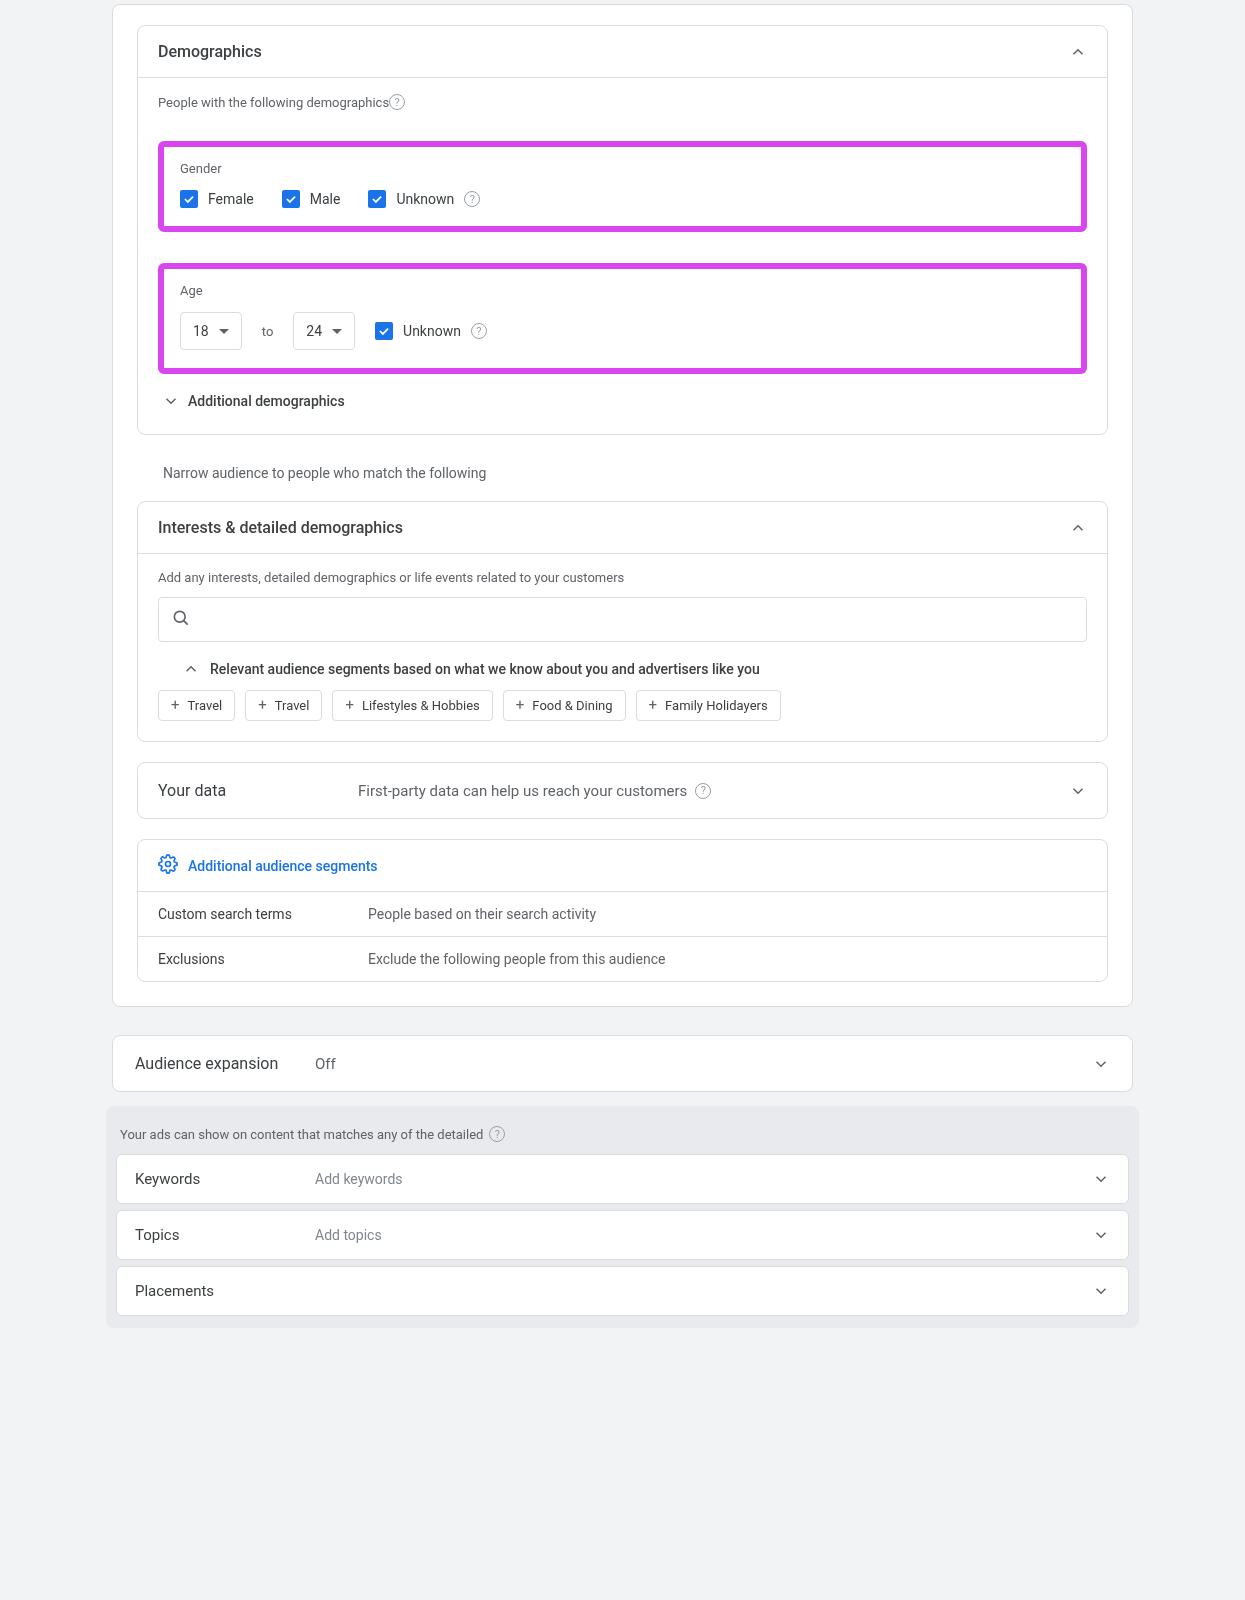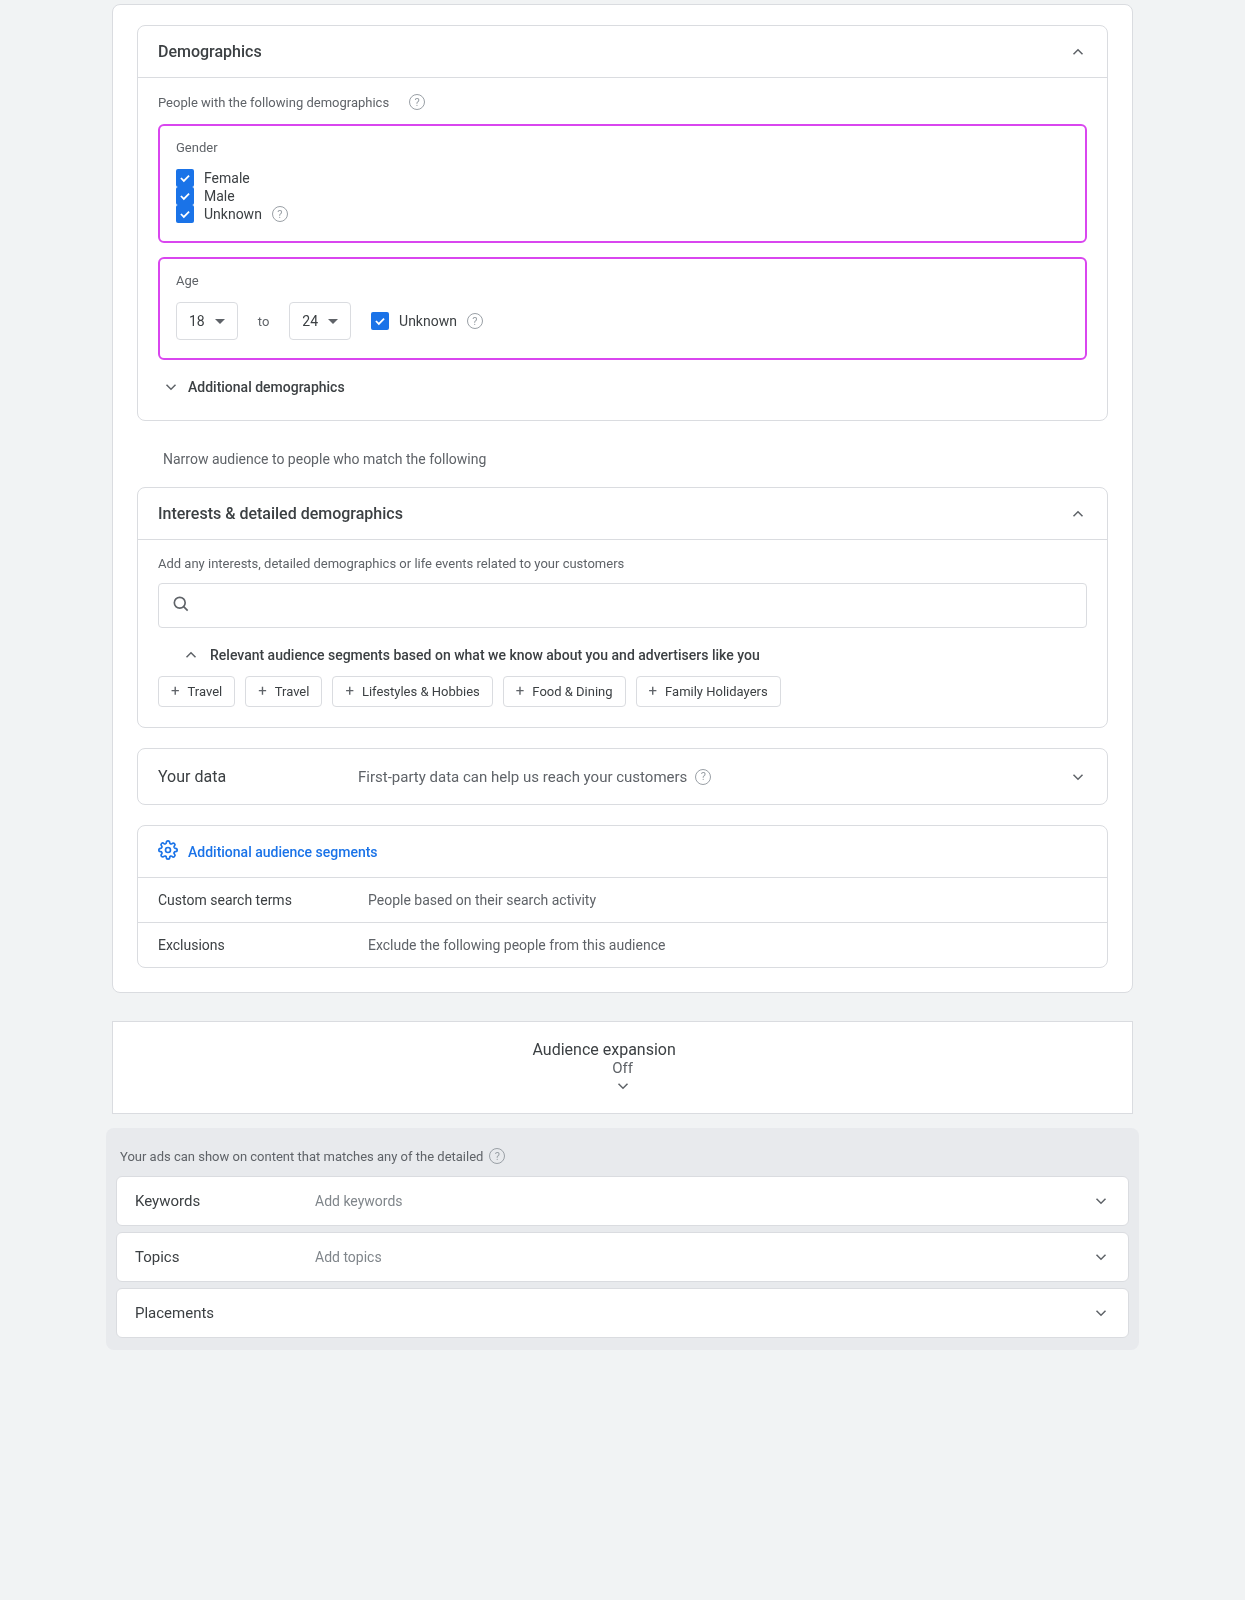--- a/index.html
+++ b/index.html
@@ -2,24 +2,24 @@
 <html><head>
 <meta charset="utf-8">
 <style>
   * { box-sizing: border-box; font-family: 'Google Sans', Roboto, Arial, sans-serif; }
   body { margin: 0; background: #f1f3f4; padding: 0; font-size: 14px; color: #3c4043; }
   .page-wrap { width: 1085px; margin: 0 auto; padding: 4px; }
   .outer-card { background: #fff; border: 1px solid #dadce0; border-radius: 8px; margin: 0 28px 28px 28px; padding: 0 0 24px 0; }
   .section-card { background: #fff; border: 1px solid #dadce0; border-radius: 8px; margin: 20px 24px 0 24px; }
   .section-header { display: flex; align-items: center; justify-content: space-between; padding: 16px 20px; font-size: 16px; color: #3c4043; font-weight: 500; }
   .section-body { padding: 0 20px 20px 20px; border-top: 1px solid #dadce0; }
-  .sub-label { color: #5f6368; font-size: 13px; margin: 16px 0 4px 0; display:flex; align-items:center; gap:20px;}
-  .box { border: 2px solid #d946ef; border-radius: 6px; padding: 14px 16px 18px 16px; margin-top: 14px; }
+  .sub-label { color: #5f6368; font-size: 13px; margin: 16px 0 4px 0; display:flex; align-items:center; gap:0;}
+  .box { border: 6px solid #d946ef; border-radius: 6px; padding: 14px 16px 18px 16px; margin-top: 31px; }
   .box-title { color: #5f6368; font-size: 13px; margin-bottom: 14px; }
-  .check-row { display: flex; align-items: flex-start; flex-direction: column; }
+  .check-row { display: flex; gap: 28px; align-items: flex-end; }
   .check-item { display: flex; align-items: center; gap: 10px; }
   .checkbox { width: 18px; height: 18px; background: #1a73e8; border-radius: 2px; display: flex; align-items: center; justify-content: center; }
   .checkbox svg { width: 14px; height: 14px; }
   .check-label { font-size: 14px; color: #3c4043; }
   .age-row { display: flex; align-items: center; gap: 20px; }
   .dropdown { border: 1px solid #dadce0; border-radius: 4px; padding: 10px 12px; display: flex; align-items: center; gap: 10px; font-size: 14px; color: #3c4043; min-width:52px;}
   .tri-down { width: 0; height: 0; border-left: 5px solid transparent; border-right: 5px solid transparent; border-top: 5px solid #5f6368; }
   .to-label { color: #5f6368; font-size: 13px; }
   .expand-link { display: flex; align-items: center; gap: 8px; margin: 18px 0 4px 4px; font-size: 14px; color: #3c4043; font-weight:500;}
   .narrow-label { color: #5f6368; font-size: 14px; margin: 30px 0 0 50px; }
@@ -32,21 +32,21 @@
   .plus-icon{font-size:15px; color:#5f6368; line-height:1;}
   .row-card{display:flex; align-items:center; justify-content:space-between; padding:18px 20px;}
   .row-card .left{display:flex; align-items:center; gap:80px;}
   .row-card .title{font-size:16px; color:#3c4043; min-width:120px;}
   .row-card .desc{font-size:15px; color:#5f6368;}
   .blue-link{color:#1a73e8; font-size:14px; font-weight:500;}
   .gear-icon{color:#1a73e8;}
   .sub-row{border-top:1px solid #dadce0; padding:14px 20px; display:flex; gap:40px; align-items:center;}
   .sub-row .lab{font-size:14px; color:#3c4043; min-width:170px;}
   .sub-row .val{font-size:14px; color:#5f6368;}
-  .flat-row{background:#fff; border:1px solid #dadce0; border-radius:0; margin:14px 28px 0 28px; display:flex; align-items:center; justify-content:space-between; padding:18px 22px;flex-direction:column;}
+  .flat-row{background:#fff; border:1px solid #dadce0; border-radius:8px; margin:14px 28px 0 28px; display:flex; align-items:center; justify-content:space-between; padding:18px 22px;}
   .flat-row .lab{font-size:16px; color:#3c4043; min-width:180px;}
   .flat-row .val{font-size:15px; color:#5f6368; flex:1;}
   .content-block{background:#e8eaed; margin:14px 22px 0 22px; border-radius:8px; padding:14px 10px 12px 10px;}
   .content-title{font-size:15px; color:#202124; margin:0 4px;}
   .content-title b{font-weight:600;}
   .content-sub{font-size:13px; color:#5f6368; margin:6px 4px 12px 4px; display:flex; align-items:center; gap:6px;}
   .content-row{background:#ffffff; border:1px solid #dadce0; border-radius:6px; display:flex; align-items:center; justify-content:space-between; padding:15px 18px; margin-bottom:6px;}
   .content-row .lab{font-size:15px; color:#3c4043; min-width:180px;}
   .content-row .val{font-size:14px; color:#80868b; flex:1;}
   .help-circle{width:16px;height:16px;border:1.5px solid #9aa0a6;border-radius:50%;display:inline-flex;align-items:center;justify-content:center;font-size:11px;color:#9aa0a6;}

